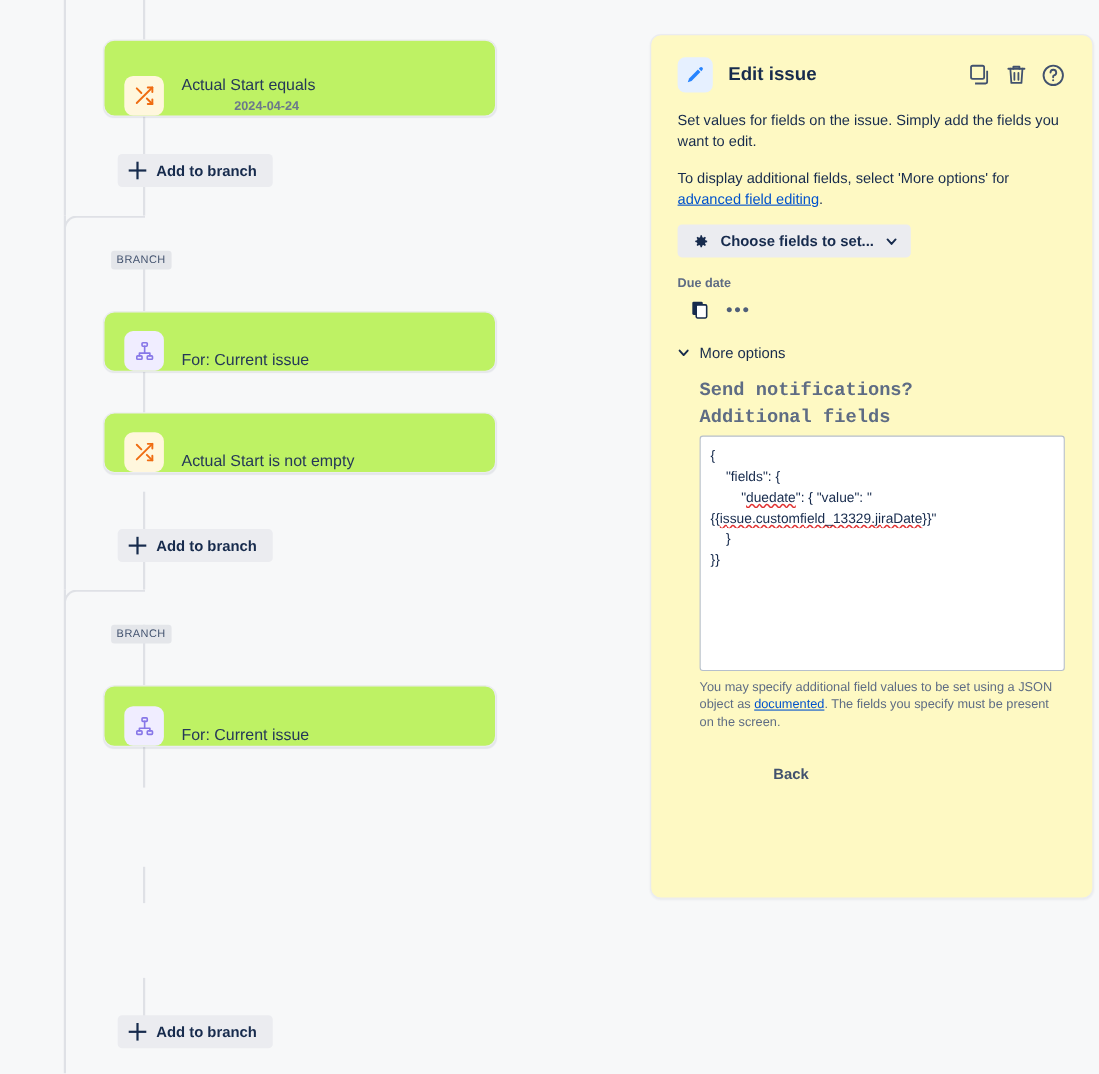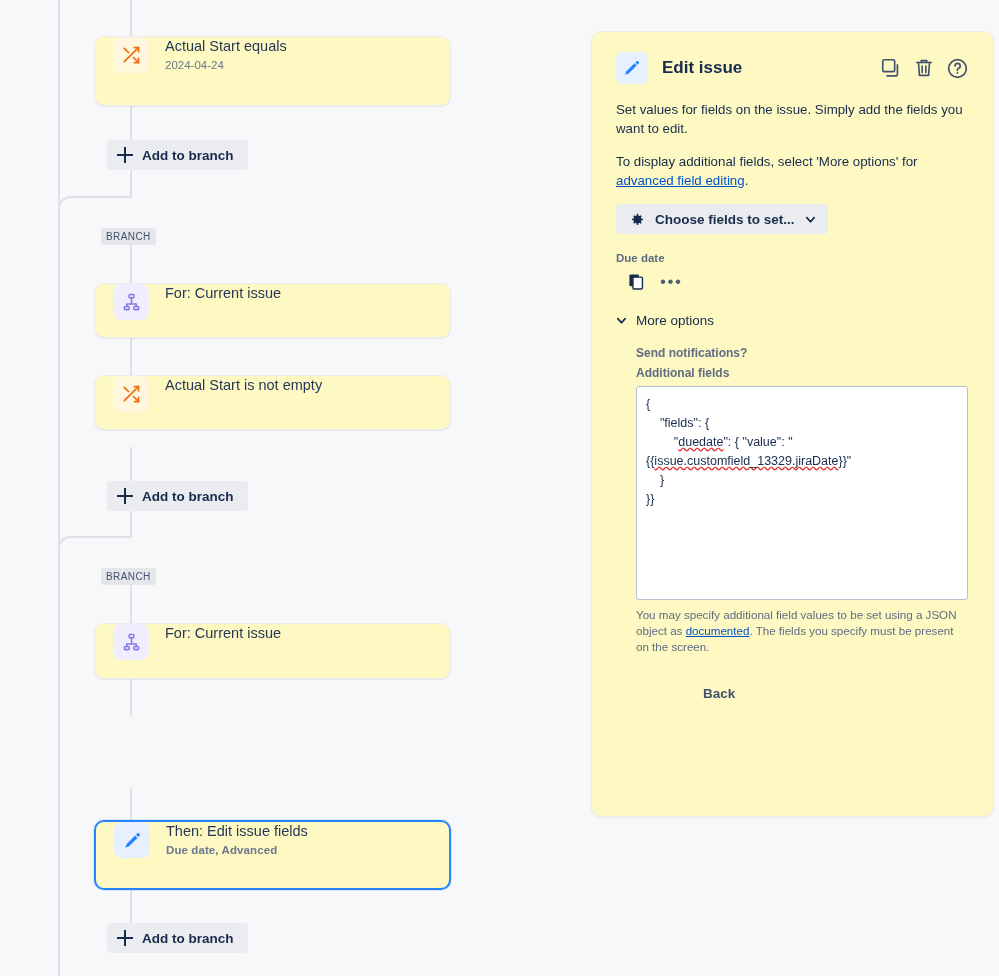--- a/index.html
+++ b/index.html
@@ -31,26 +31,26 @@
     border-top: 2px solid #dfe1e6;
     border-top-left-radius: 12px;
     background: transparent;
   }
 
   
   .node {
     position: absolute;
     left: 94px;
     width: 357px;
-    background: #fef9c3;
+    background: #bef264;
     border: 1px solid #ebecf0;
     border-radius: 10px;
     box-shadow: 0 1px 1px rgba(9,30,66,0.08);
     display: flex;
-    align-items: flex-start;
+    align-items: flex-end;
     padding: 0 18px;
   }
   .node.selected {
     border: 2px solid #2684ff;
     box-shadow: 0 0 0 1px rgba(38,132,255,0.15);
   }
 
   .node-icon {
     width: 36px; height: 36px;
     border-radius: 8px;
@@ -69,21 +69,21 @@
     line-height: 18px;
   }
   .node-sub {
     font-size: 11.5px;
     color: #6b778c;
     font-weight: bold;
     line-height: 15px;
     margin-top: 3px;
     letter-spacing: 0.1px;
   }
-  .node-sub.plain { font-weight: normal; letter-spacing: 0; color: #6b778c; }
+  .node-sub.plain { font-weight: bold; letter-spacing: 0; color: #6b778c; margin-left: 48px; }
 
   
   .add-branch {
     position: absolute;
     left: 107px;
     height: 30px;
     background: #ebecf0;
     border: none;
     border-radius: 4px;
     display: flex; align-items: center;
@@ -198,24 +198,25 @@
     font-size: 13.5px;
     color: #172b4d;
     margin-bottom: 18px;
     cursor: pointer;
   }
   .more-options .chev { margin-right: 9px; display: flex; }
 
   .indent { padding-left: 20px; }
 
   .sublabel {
-    font-size: 12px;
+    font-size: 17px;
     font-weight: bold;
     color: #5e6c84;
     margin-bottom: 6px;
+    font-family: Liberation Mono, monospace;
   }
 
   .check-row { display: flex; margin-bottom: 18px; }
   .checkbox {
     width: 14px; height: 14px;
     border: 2px solid #b3bac5;
     border-radius: 3px;
     background: #fff;
     flex: 0 0 14px;
     margin: 4px 12px 0 2px;
@@ -371,32 +372,20 @@
           <rect x="15" y="17" width="6" height="4" rx="1"></rect>
           <path d="M12 6v5M6 17v-3h12v3M12 11v3"></path>
         </svg>
       </div>
       <div class="node-text">
         <span class="node-title">For: Current issue</span>
       </div>
     </div>
 
 
-    <div class="node selected" style="top:820px; height:70px;">
-      <div class="node-icon ic-blue">
-        <svg width="19" height="19" viewBox="0 0 24 24" fill="#2684ff">
-          <path d="M20.7 3.3a2.1 2.1 0 0 0-3 0l-1.3 1.3 3 3 1.3-1.3a2.1 2.1 0 0 0 0-3z"></path>
-          <path d="M15.3 5.7 4.6 16.4 3 21l4.6-1.6L18.3 8.7z"></path>
-        </svg>
-      </div>
-      <div class="node-text">
-        <span class="node-title">Then: Edit issue fields</span>
-        <span class="node-sub">Due date, Advanced</span>
-      </div>
-    </div>
 
     <button class="add-branch" style="top:923px;">
       <span class="plus"></span>
       <span class="lbl">Add to branch</span>
     </button>
   </div>
 
   <div class="panel">
 
     <div class="panel-head">

